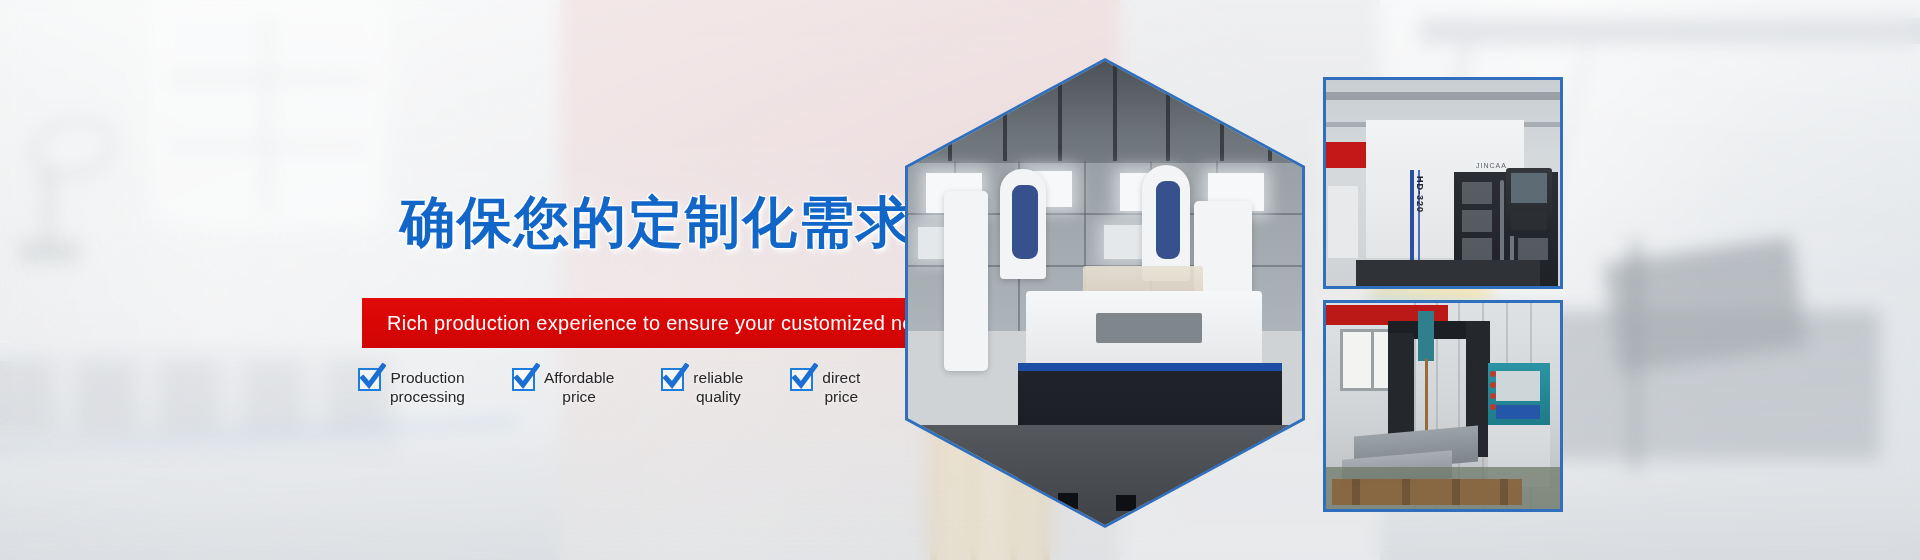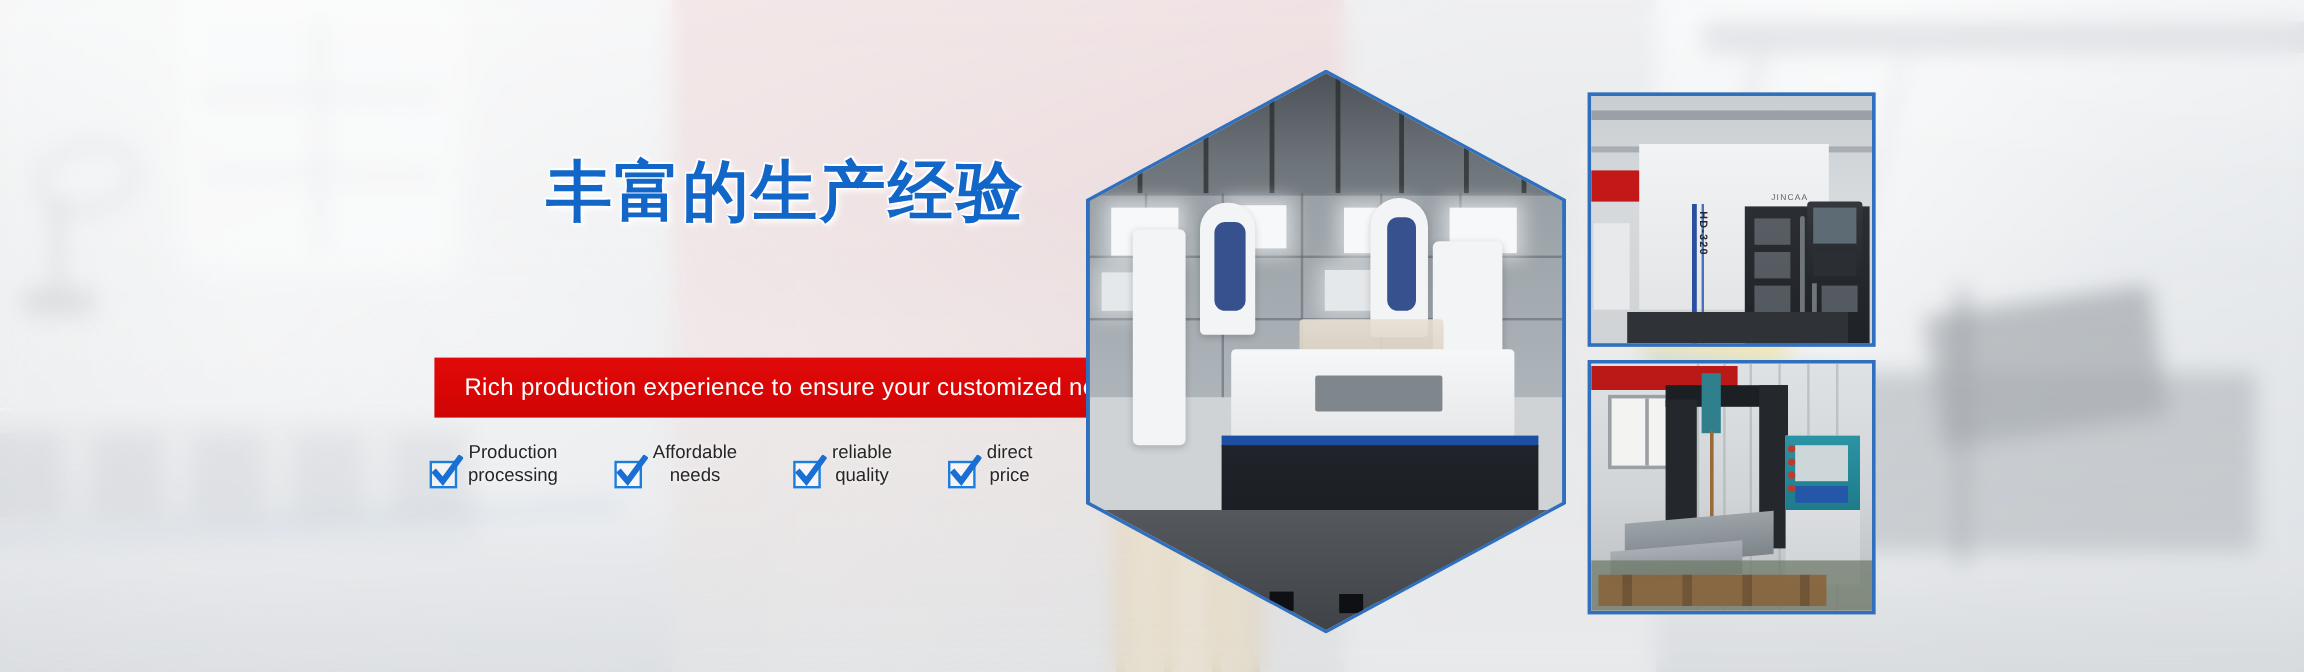--- a/index.html
+++ b/index.html
@@ -181,21 +181,21 @@
     font-size:20px;
     letter-spacing:.3px;
     margin-left:25px;
     white-space:nowrap;
   }
 
   .features {
     position:absolute; left:358px; top:368px;
     display:flex; align-items:flex-start; gap:47px;
   }
-  .feature { display:flex; align-items:flex-end; gap:9px; }
+  .feature { display:flex; align-items:flex-start; gap:9px; }
   .checkbox {
     width:23px; height:23px; flex:0 0 23px;
     border:2px solid #1d7ddb; background:rgba(255,255,255,.55);
     position:relative;
   }
   .checkbox svg { position:absolute; left:-2px; top:-7px; }
   .feature-label {
     font-size:15.5px;
     color:#262626;
     line-height:1.25;
@@ -392,22 +392,22 @@
     <div class="bg-r-dark"></div>
     <div class="bg-r-floor"></div>
   </div>
 
   <div id="bg-blur"></div>
   <div id="bg-soft"></div>
 </div>
 
 <div id="textblock">
 
-  <div class="headline headline-1">丰富的生产经验</div>
-
+
+  <div class="headline headline-2">确保您的定制化需求</div>
 
   <div class="redbar">
     <span>Rich production experience to ensure your customized needs</span>
   </div>
 
   <div class="features">
 
     <div class="feature">
       <span class="checkbox">
         <svg width="28" height="28" viewBox="0 0 28 28" aria-hidden="true">
@@ -418,21 +418,21 @@
 processing</span>
     </div>
 
     <div class="feature">
       <span class="checkbox">
         <svg width="28" height="28" viewBox="0 0 28 28" aria-hidden="true">
           <path d="M5 15 L11 22 L25 3" stroke="#1a6fd4" stroke-width="5" fill="none" stroke-linecap="square"></path>
         </svg>
       </span>
       <span class="feature-label">Affordable
-needs</span>
+price</span>
     </div>
 
     <div class="feature">
       <span class="checkbox">
         <svg width="28" height="28" viewBox="0 0 28 28" aria-hidden="true">
           <path d="M5 15 L11 22 L25 3" stroke="#1a6fd4" stroke-width="5" fill="none" stroke-linecap="square"></path>
         </svg>
       </span>
       <span class="feature-label">reliable
 quality</span>

